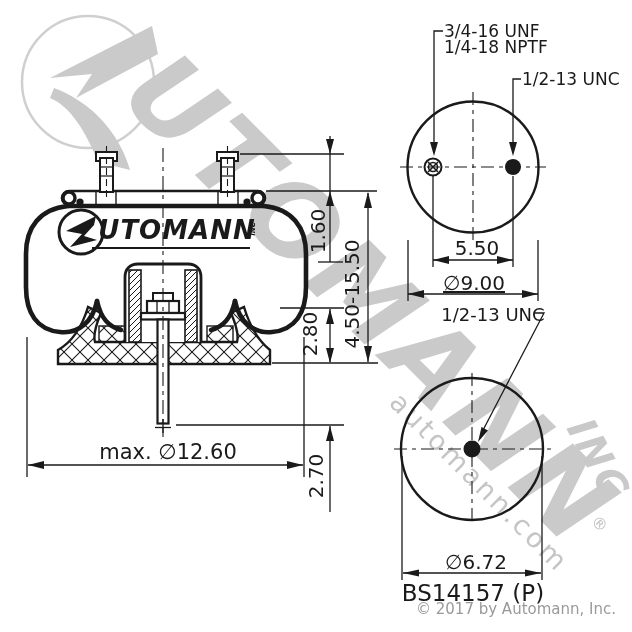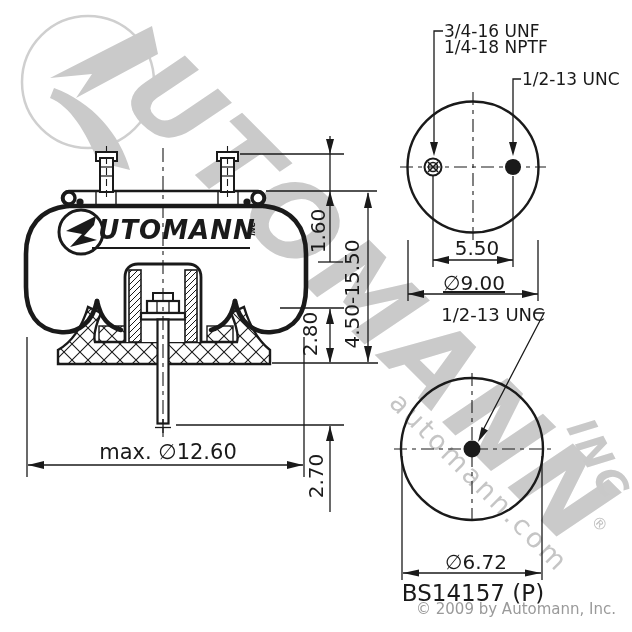--- a/index.html
+++ b/index.html
@@ -193,21 +193,21 @@
 
   <div class="lbl f17 left-anchor" style="left:444px;top:31px;">3/4-16 UNF</div>
   <div class="lbl f17 left-anchor" style="left:444px;top:47px;">1/4-18 NPTF</div>
   <div class="lbl f17 left-anchor" style="left:522px;top:79px;">1/2-13 UNC</div>
   <div class="lbl f20 ctr" style="left:477px;top:248px;">5.50</div>
   <div class="lbl f20 ctr" style="left:474px;top:283px;text-decoration:underline;">∅9.00</div>
 
   <div class="lbl f18 ctr" style="left:493px;top:315px;">1/2-13 UNC</div>
   <div class="lbl f20 ctr" style="left:476px;top:562px;">∅6.72</div>
   <div class="lbl f19 ctr" style="left:473px;top:593px;">BS14157 (P)</div>
-  <div class="lbl muted ctr" style="left:516px;top:609px;">© 2009 by Automann, Inc.</div>
+  <div class="lbl muted ctr" style="left:516px;top:609px;">© 2017 by Automann, Inc.</div>
 
   <div class="lbl f20 vrt" style="left:318px;top:231px;">1.60</div>
   <div class="lbl f20 vrt" style="left:352px;top:294px;">4.50-15.50</div>
   <div class="lbl f20 vrt" style="left:310px;top:334px;">2.80</div>
   <div class="lbl f20 vrt" style="left:316px;top:476px;">2.70</div>
   <div class="lbl f21 ctr" style="left:168px;top:452px;text-align:center;">max. ∅12.60</div>
 
   <div class="lbl logo ctr" style="left:177px;top:230px;">UTOMANN</div>
   <div class="lbl logo-inc vrt" style="left:253px;top:229px;">INC</div>
 </div>

